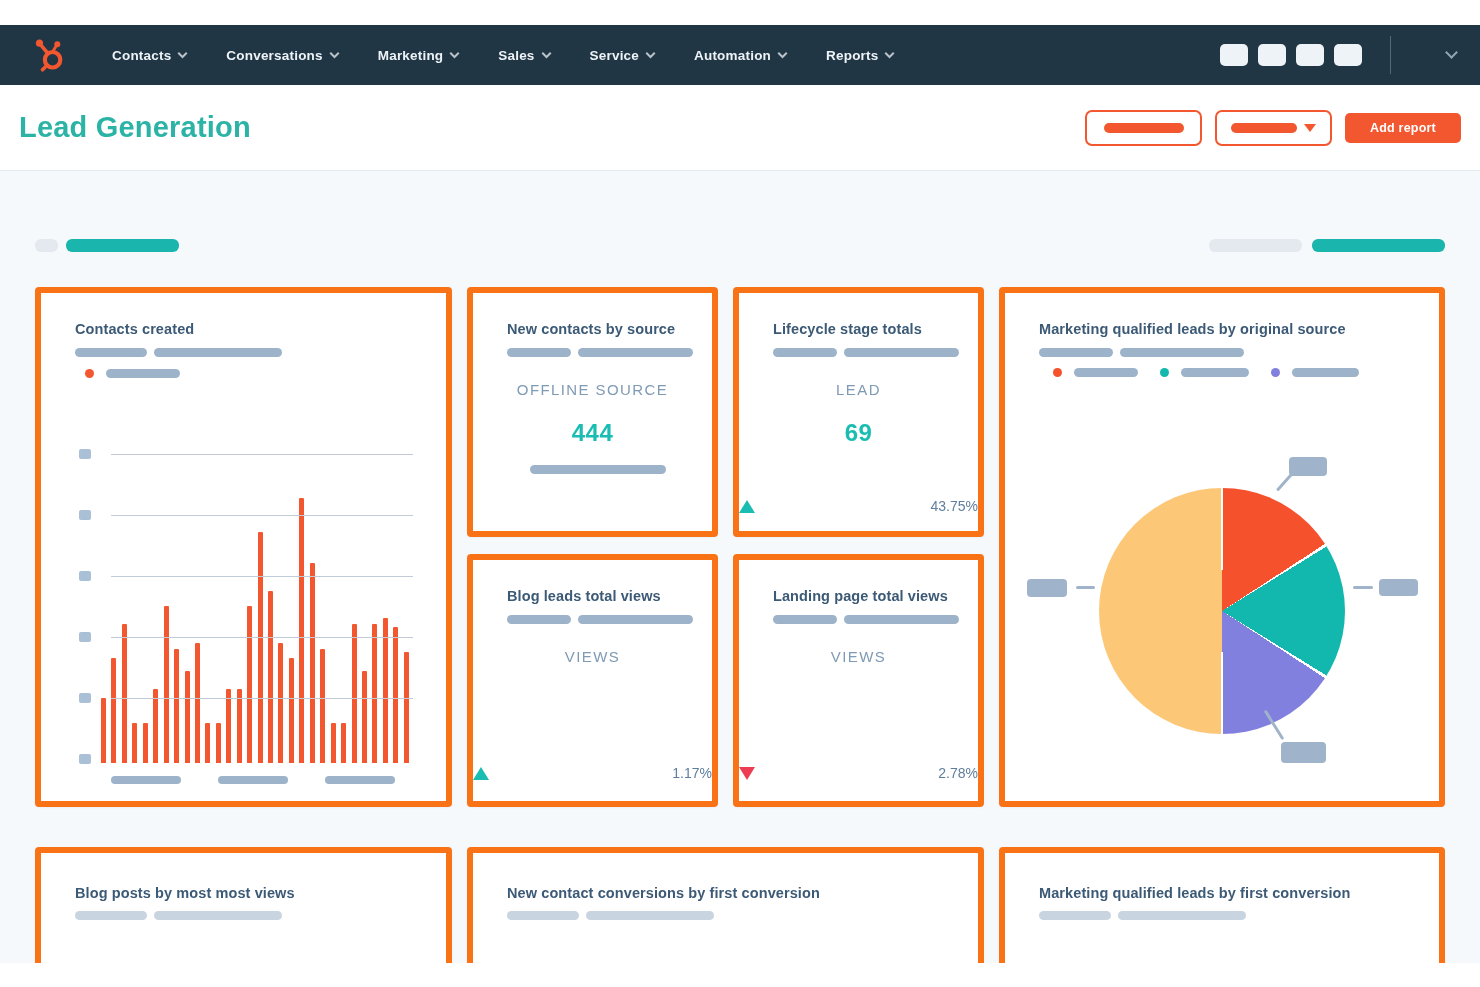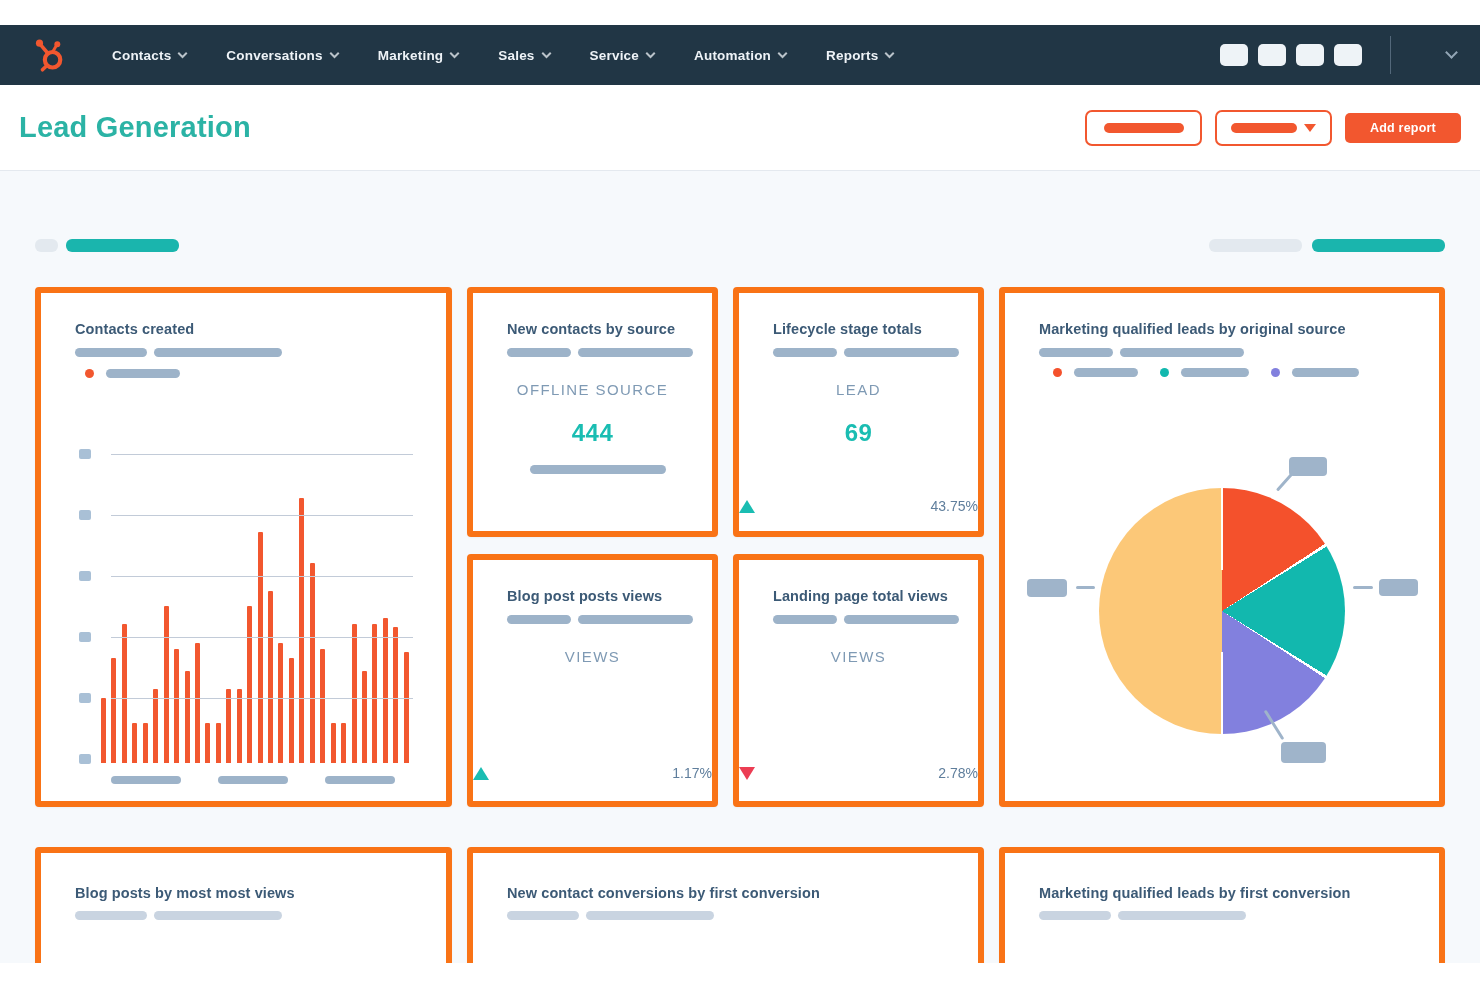--- a/index.html
+++ b/index.html
@@ -309,21 +309,21 @@
       <div class="callout-line" style="left:272px; top:196px; width:29px; transform:rotate(-48deg); transform-origin:0 50%"></div>
       <div class="callout" style="left:374px; top:286px; width:39px; height:17px"></div>
       <div class="callout-line" style="left:348px; top:293px; width:20px"></div>
       <div class="callout" style="left:276px; top:449px; width:45px; height:21px"></div>
       <div class="callout-line" style="left:260px; top:416px; width:34px; transform:rotate(58deg); transform-origin:0 50%"></div>
       <div class="callout" style="left:22px; top:286px; width:40px; height:18px"></div>
       <div class="callout-line" style="left:71px; top:293px; width:19px"></div>
     </div>
 
     <div class="card" style="grid-column:2; grid-row:2">
-      <div class="card-title">Blog post posts views</div>
+      <div class="card-title">Blog leads total views</div>
       <div class="ph-row">
         <span class="ph" style="width:64px"></span>
         <span class="ph" style="width:115px"></span>
       </div>
       <div class="kpi-label">VIEWS</div>
       <div class="kpi-delta">
         <span class="tri up"></span>
         <span class="delta-text">1.17%</span>
       </div>
     </div>

